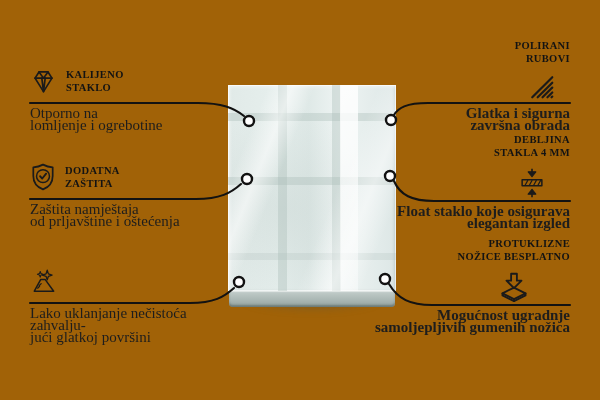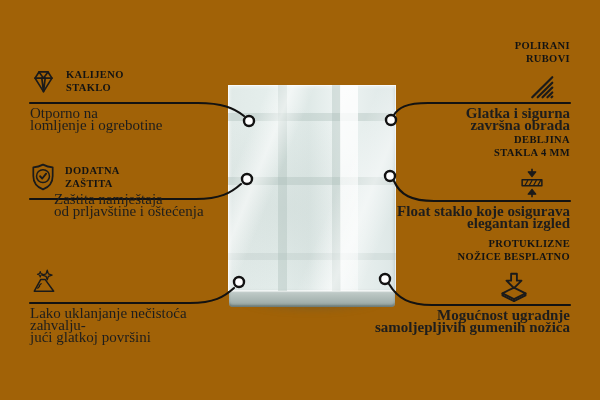--- a/index.html
+++ b/index.html
@@ -61,21 +61,21 @@
   .head.right .title{text-align:right;}
   .desc{
     position:absolute;margin:0;font-size:15px;line-height:12px;color:#1d1d1d;
     white-space:pre-line;z-index:6;
   }
   .desc.left{left:30px;width:195px;text-align:left;}
   .desc.right{right:30px;width:210px;text-align:right;font-weight:bold;}
   
   .h-l1{top:62px;} .h-l2{top:158px;} .h-l3{top:262px;}
   .h-r1{top:62px;} .h-r2{top:160px;margin-left:45px;} .h-r3{top:264px;}
-  .d-l1{top:107px;} .d-l2{top:193px;margin-left:24px;} .d-l3{top:307px;}
+  .d-l1{top:107px;} .d-l2{top:203px;} .d-l3{top:307px;}
   .d-r1{top:107px;} .d-r2{top:205px;} .d-r3{top:309px;}
 </style>
 </head>
 <body>
 
 <div class="canvas">
 
   <div class="glass">
     <div class="glass-shadow"></div>
     <div class="glass-face">

